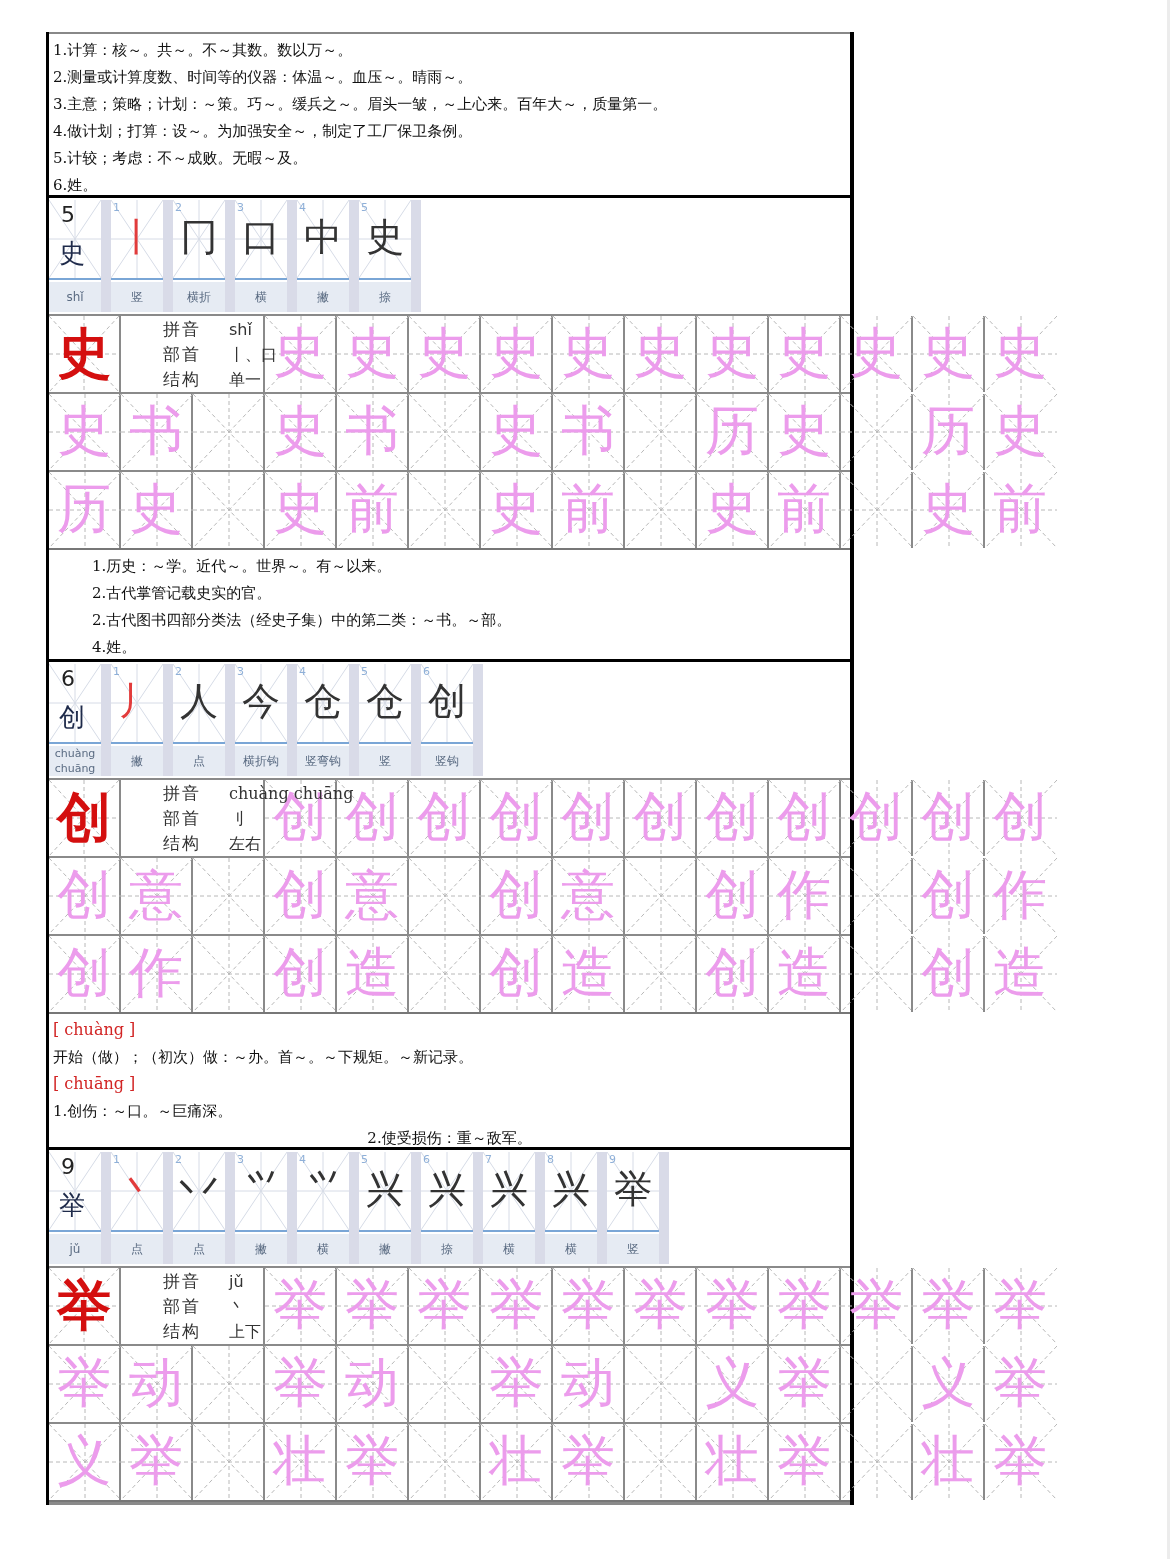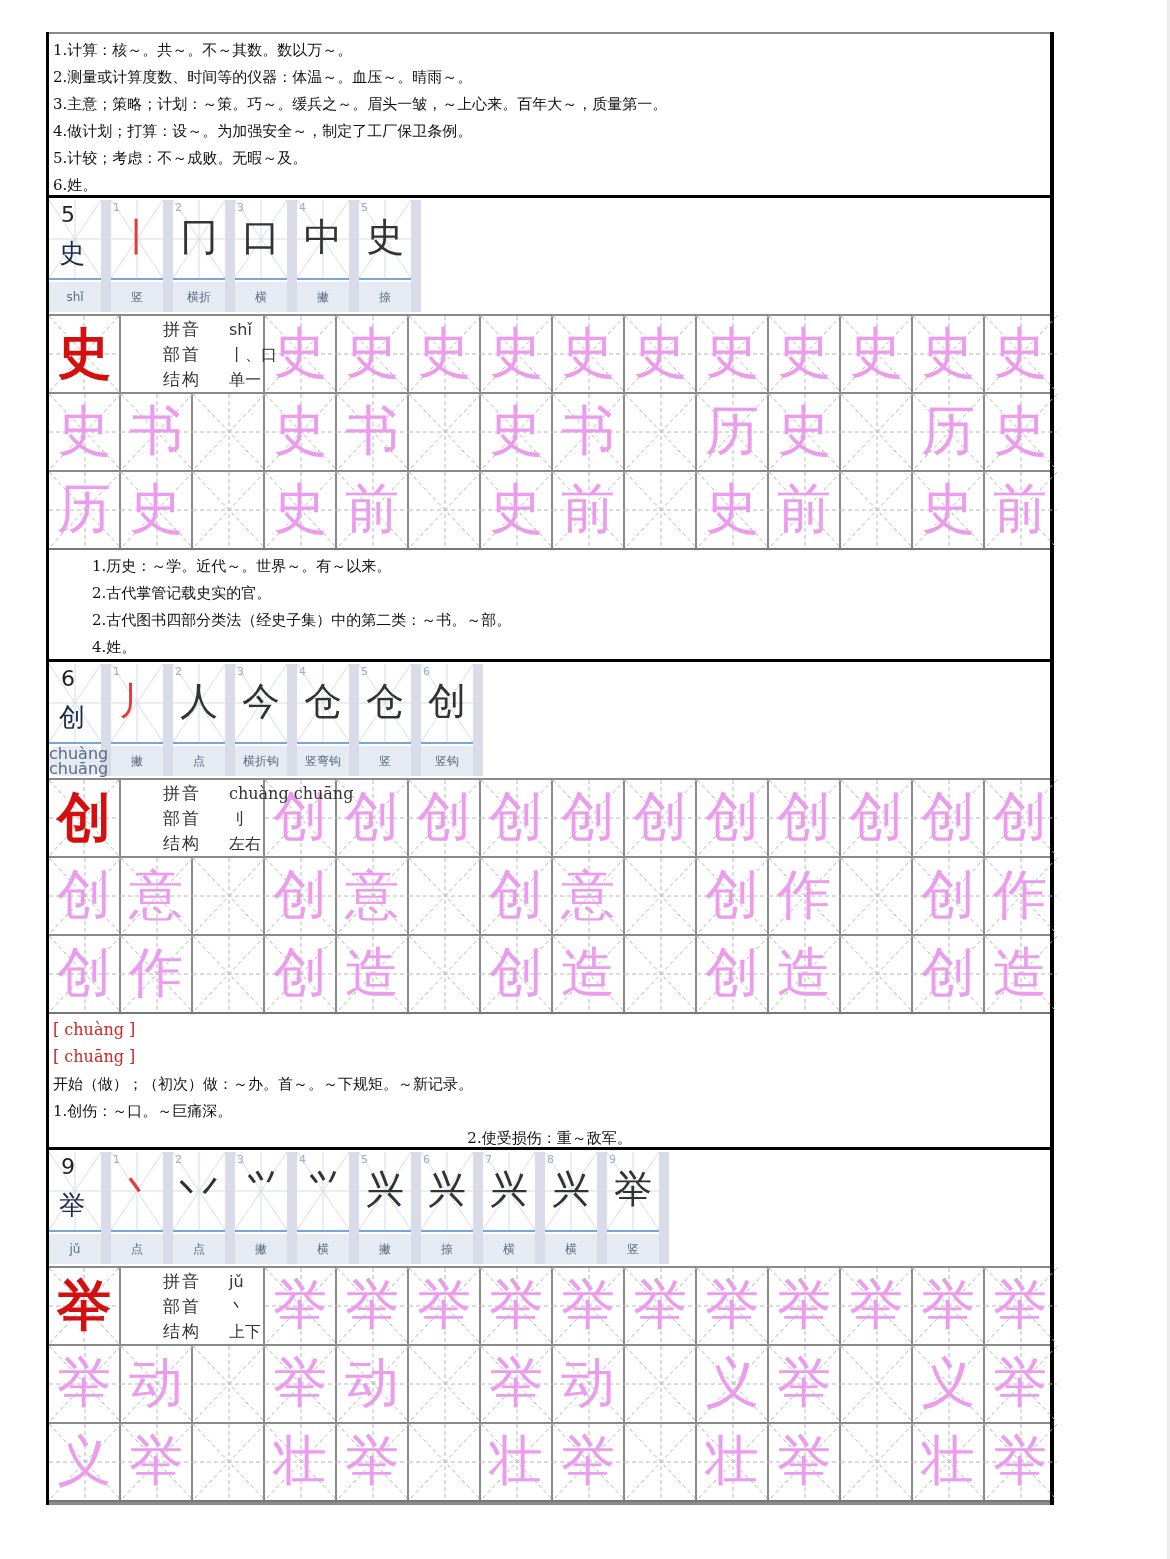--- a/index.html
+++ b/index.html
@@ -1,19 +1,19 @@
 <!DOCTYPE html>
 <html><head>
 <meta charset="utf-8">
 <style>
   html, body { margin: 0; padding: 0; background: #ffffff; }
   body { width: 1170px; height: 1559px; position: relative; overflow: hidden;
          font-family: "DejaVu Serif", "Liberation Serif", serif; color: #111; }
   .page-edge { position: absolute; right: 0; top: 0; width: 3px; height: 1559px; background: #ececec; }
-  .sheet { position: absolute; left: 46px; top: 32px; width: 1008px;
+  .sheet { position: absolute; left: 46px; top: 32px; width: 808px;
            border-left: 3px solid #000; border-right: 4px solid #000; box-sizing: border-box; }
   .sheet-topline { height: 2px; background: #888; }
   .defs { padding: 3px 4px 2px 4px; font-size: 15px; line-height: 27px; white-space: nowrap; overflow: hidden; }
   .defs .line { height: 27px; }
   .sep { height: 3px; background: #000; }
   .sep.thin { height: 2px; background: #777; }
 
   
   .strokes { height: 114px; display: flex; align-items: flex-start; padding-top: 2px; position: relative; }
   .tile { width: 52px; height: 112px; background: #fff; position: relative; margin-right: 10px; }
@@ -23,21 +23,21 @@
   .tile .box svg { position: absolute; left: 0; top: 0; }
   .tile .num { position: absolute; left: 2px; top: 1px; font-family: "DejaVu Sans", sans-serif;
                font-size: 11px; color: #8fb0d8; }
   .tile .glyph { position: absolute; left: 0; right: 0; top: 14px; text-align: center;
                  font-family: "DejaVu Sans", sans-serif; font-size: 38px; color: #333; line-height: 46px; }
   .tile .glyph.red { color: #e23b3b; }
   .tile .lbl { position: absolute; left: 0; top: 82px; width: 52px; height: 30px; background: #e6ebf3;
                font-family: "DejaVu Sans", sans-serif; font-size: 12px; color: #5a6b82; text-align: center; line-height: 30px; }
   .tile.first .count { position: absolute; left: 12px; top: 2px; font-family: "DejaVu Sans", sans-serif; font-size: 22px; color: #222; }
   .tile.first .big { position: absolute; left: 10px; top: 36px; font-family: "DejaVu Sans", sans-serif; font-size: 26px; color: #1e2a4a; }
-  .tile.first .lbl.two { line-height: 15px; font-size: 16px; padding-top: 0; border-radius: 10px; }
+  .tile.first .lbl.two { line-height: 15px; font-size: 11px; padding-top: 0; }
 
   
   .grid { position: relative; }
   .grow { display: flex; height: 78px; border-top: 2px solid #8a8a8a; box-sizing: border-box; }
   .grow:first-child { border-top: 2px solid #8a8a8a; }
   .cell { width: 72px; height: 76px; position: relative; border-right: 2px solid #8a8a8a; box-sizing: border-box; flex: none; }
   .cell:last-child { border-right: none; width: 70px; }
   .cell svg.guide { position: absolute; left: 0; top: 0; }
   .cell .ch { position: absolute; left: 0; right: 0; top: 6px; text-align: center; font-size: 54px; line-height: 62px;
               color: #ec9cec; font-family: "DejaVu Serif", serif; }
@@ -997,22 +997,22 @@
             <line x1="36" y1="0" x2="36" y2="76" stroke="#b8b8b8" stroke-width="1" stroke-dasharray="4,3"></line>
             <line x1="0" y1="38" x2="72" y2="38" stroke="#b8b8b8" stroke-width="1" stroke-dasharray="4,3"></line>
           </svg>
           <span class="ch">造</span>
         </div>
       </div>
       <div class="sep thin"></div>
     </div>
   <div class="defs" style="height:128px; line-height:26.5px;">
     <div class="line redtag">[ chuàng ]</div>
+    <div class="line">开始（做）；（初次）做：～办。首～。～下规矩。～新记录。</div>
     <div class="line redtag">[ chuāng ]</div>
-    <div class="line">开始（做）；（初次）做：～办。首～。～下规矩。～新记录。</div>
     <div class="line">1.创伤：～口。～巨痛深。</div>
     <div class="line" style="height:20px;overflow:hidden;text-align:center;">2.使受损伤：重～敌军。</div>
   </div>
   <div class="sep"></div>
 
   <div class="strokes" id="strokes-2">
       <div class="tile-gap-bg" style="width: 620px;"></div>
       <div class="tile first">
         <div class="box">
           <svg width="52" height="78" class="guide">

